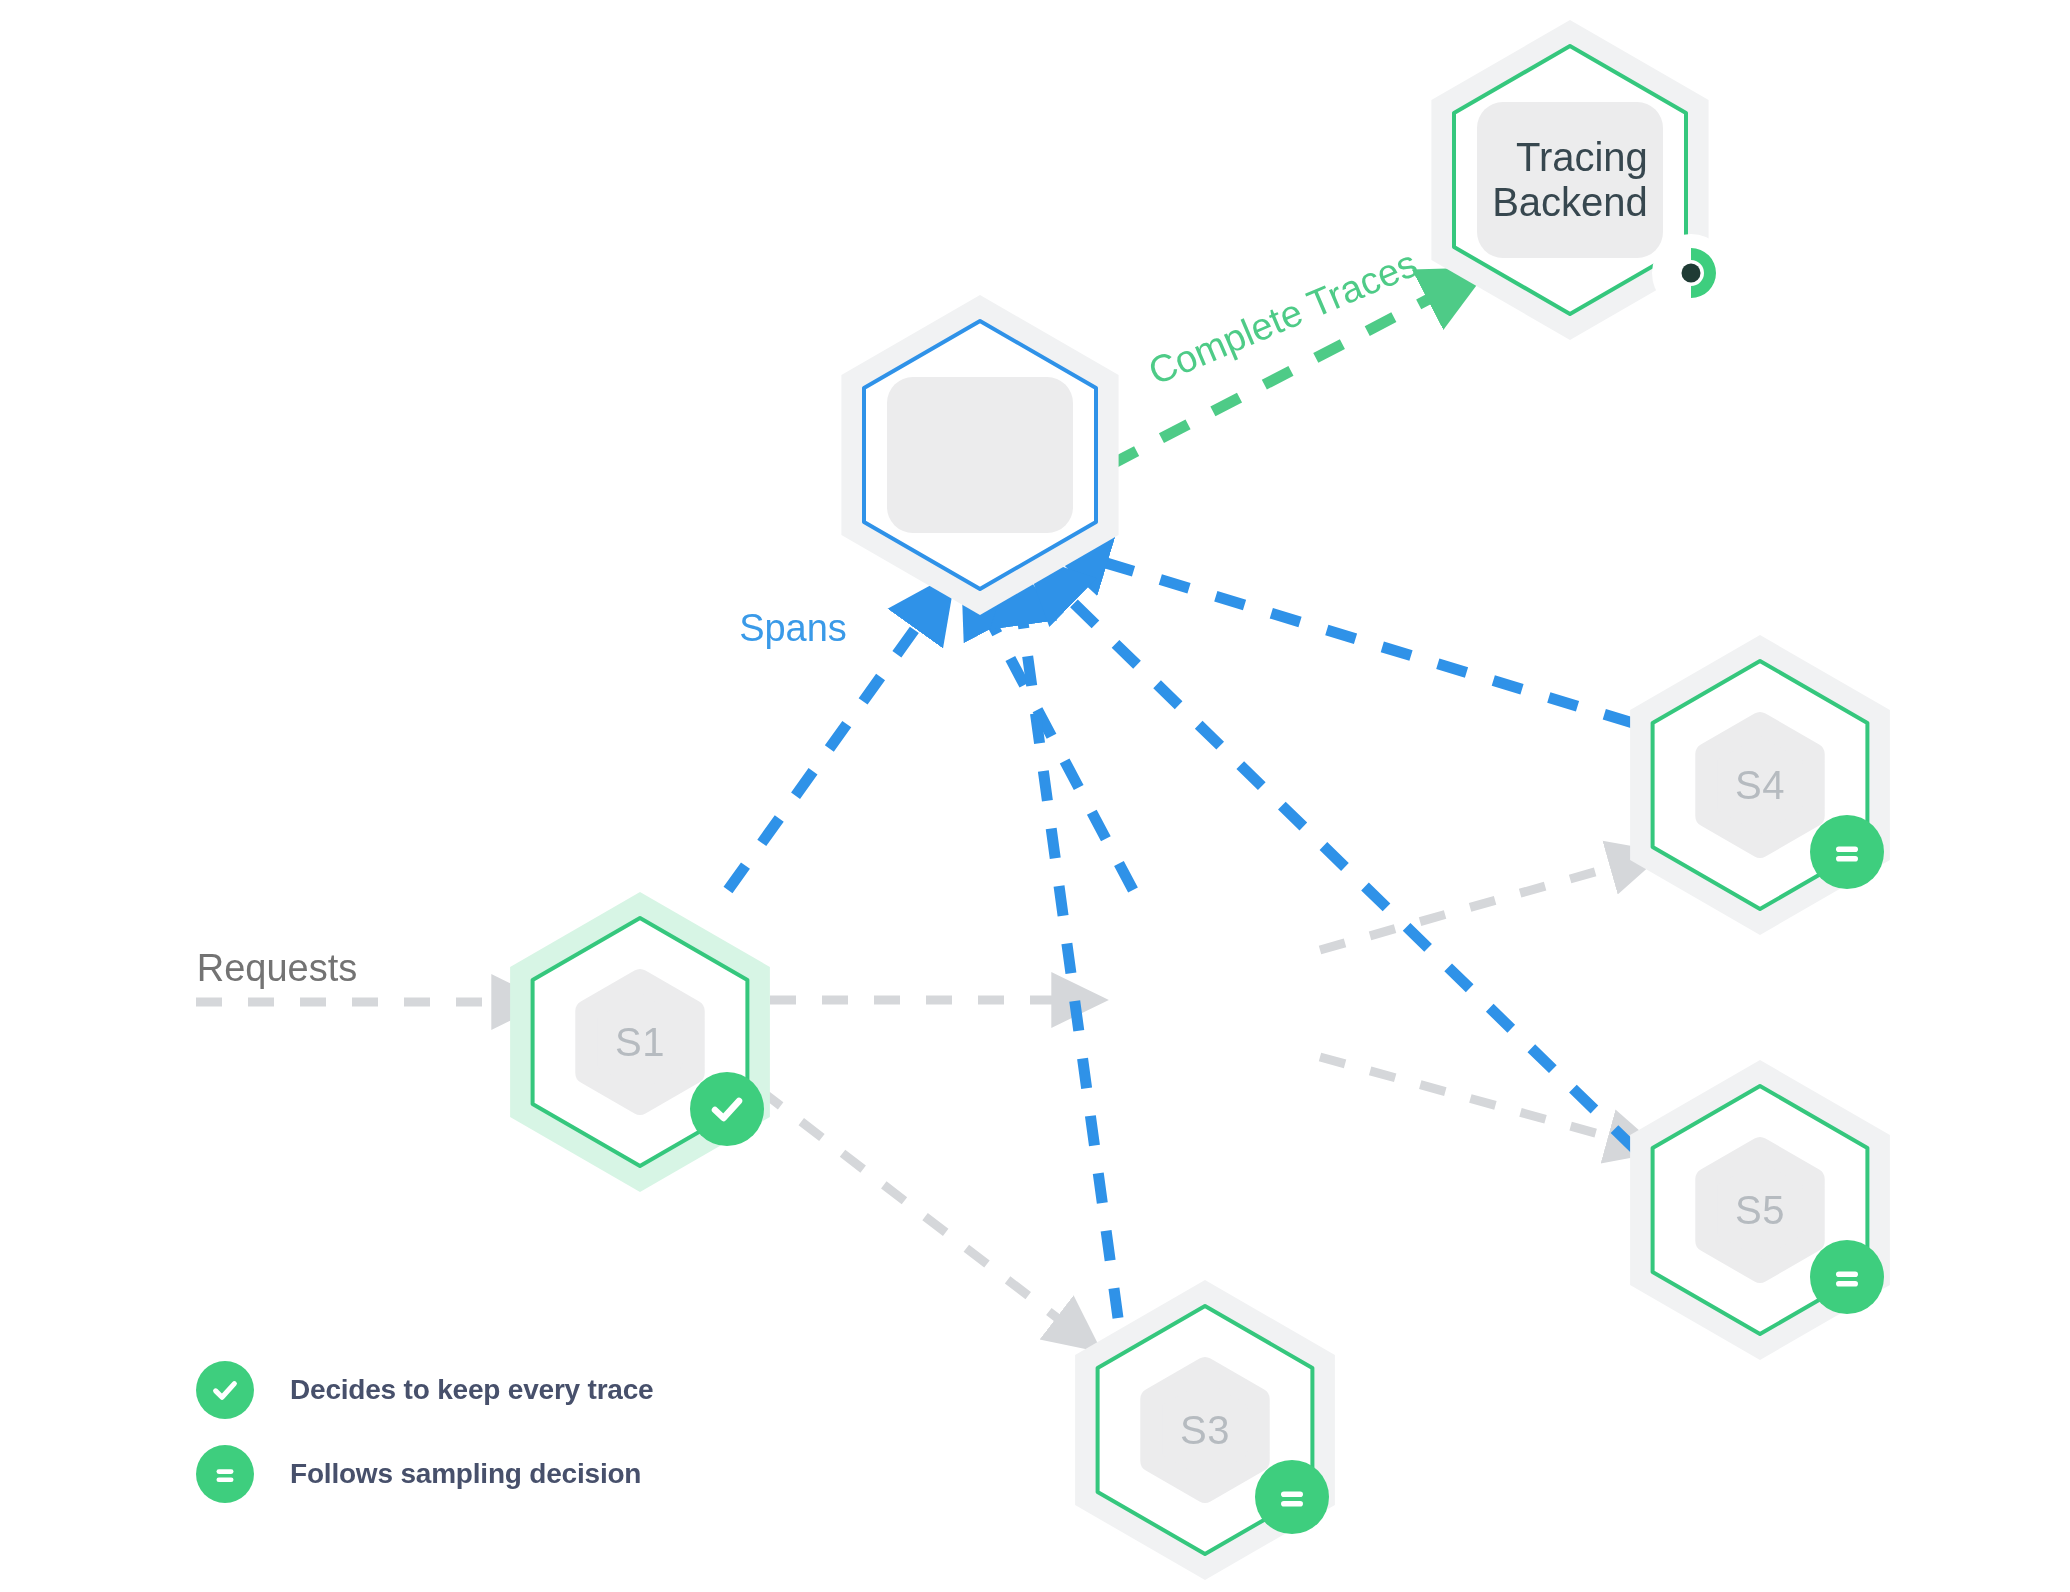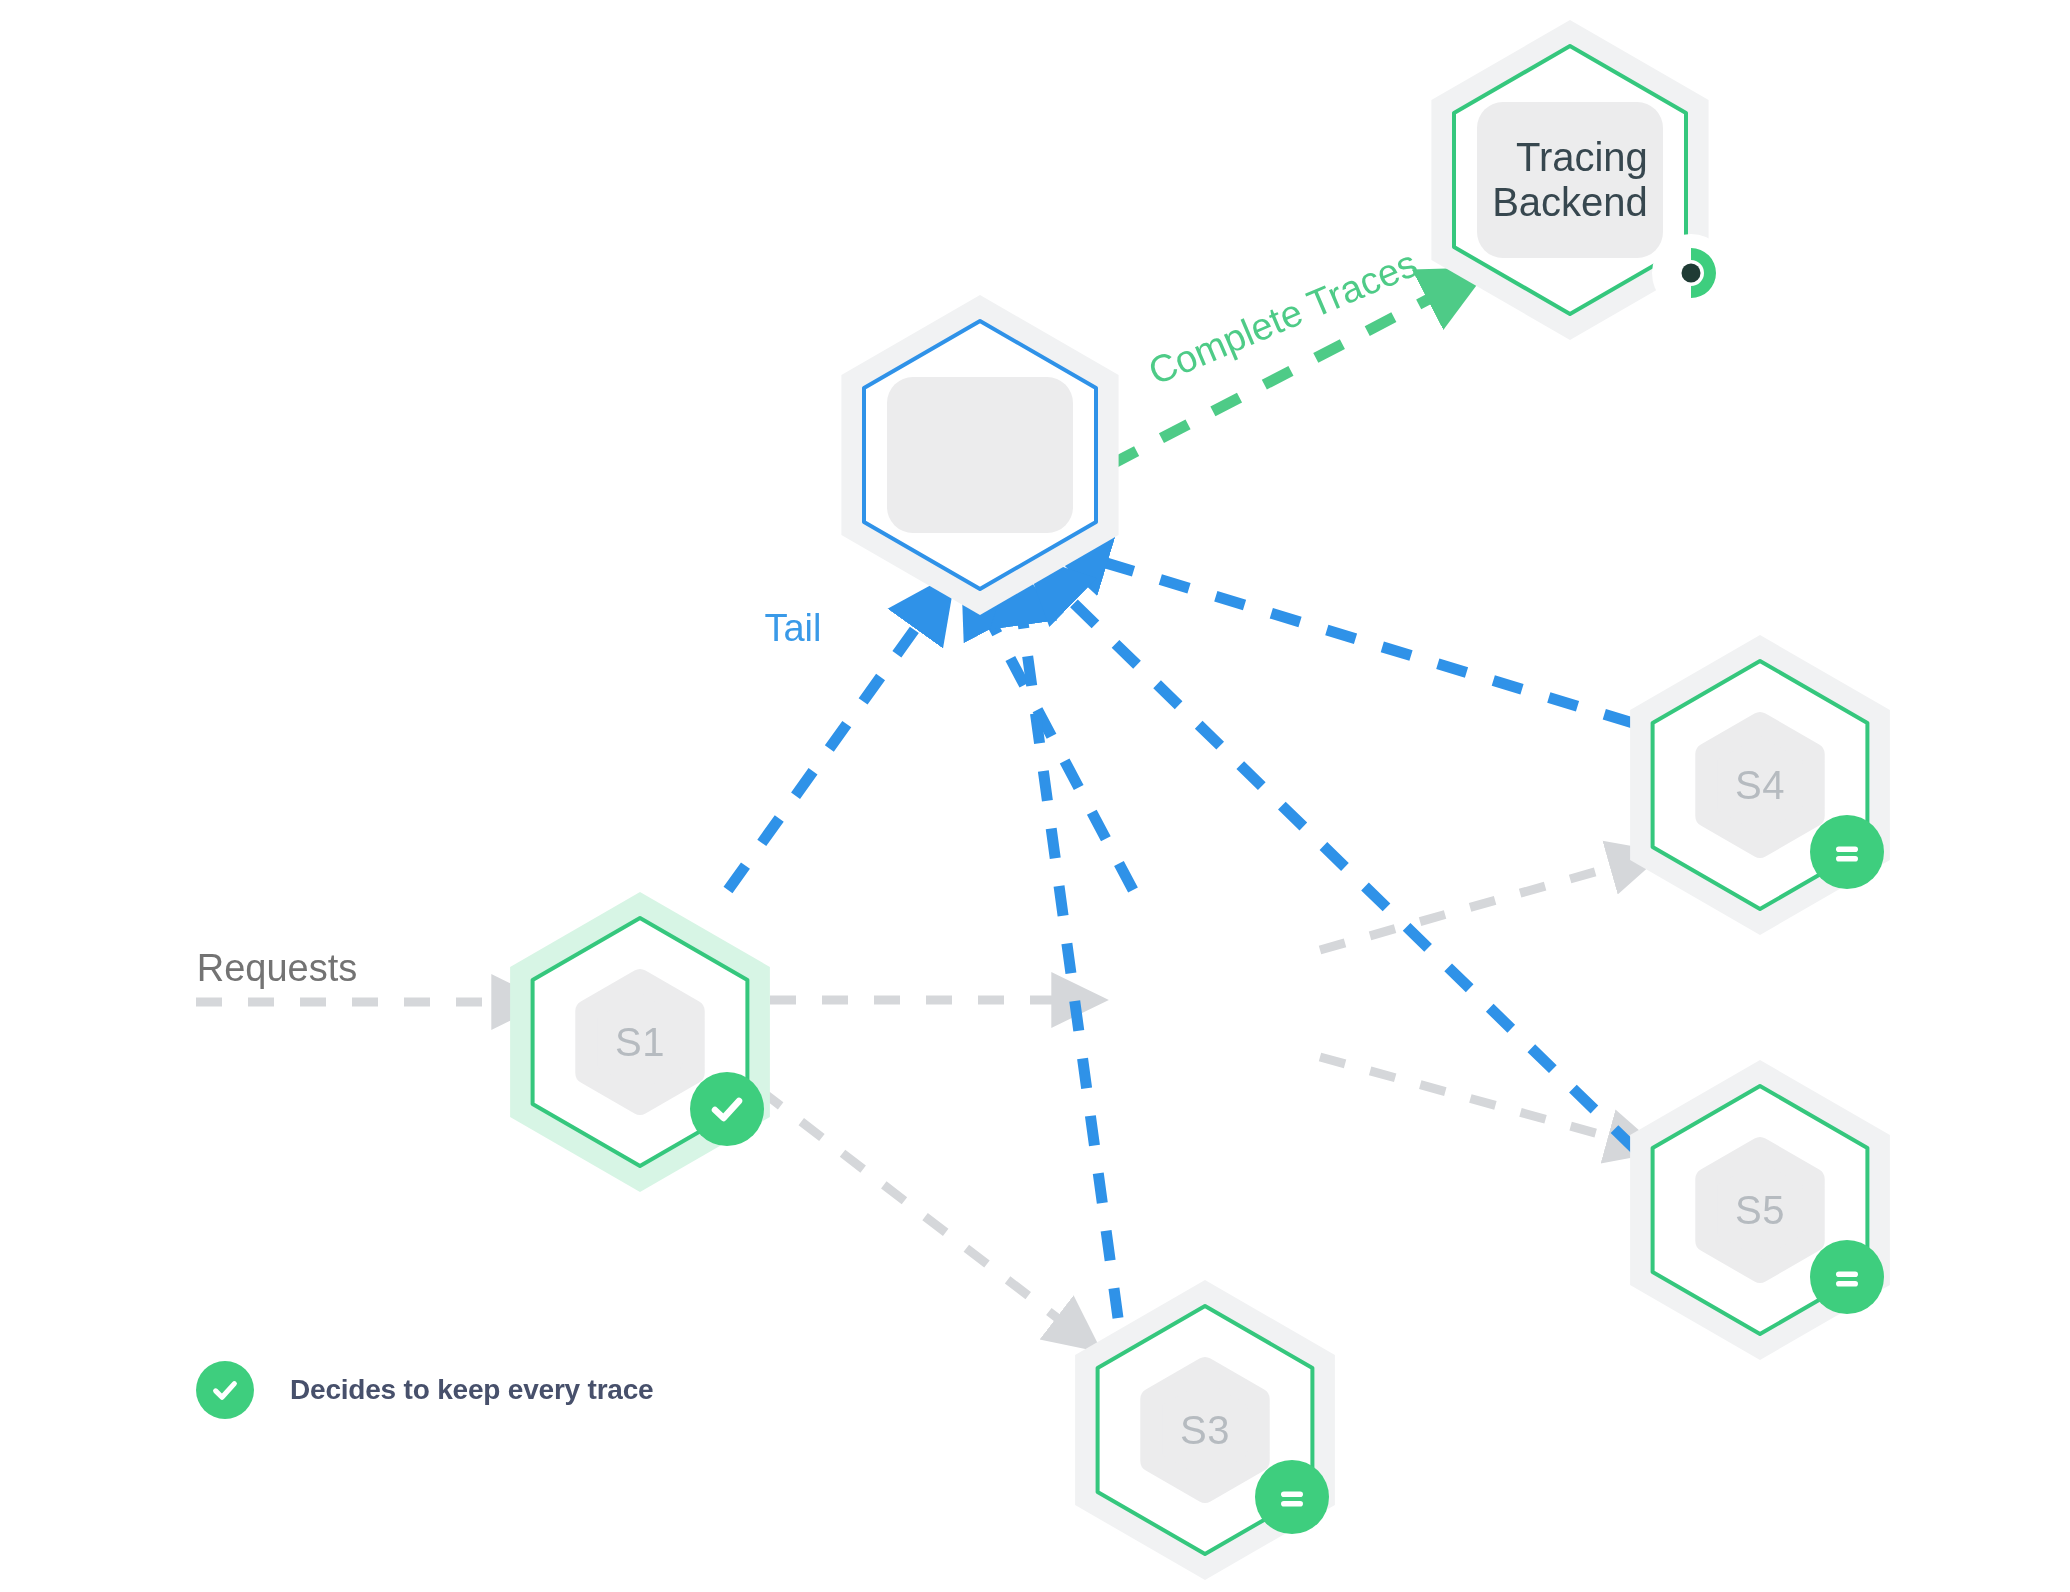--- a/index.html
+++ b/index.html
@@ -242,28 +242,37 @@
     <div class="badge" style="width:74px;height:74px;right:16px;bottom:46px;">
       <svg width="40" height="40" viewBox="0 0 40 40">
         <rect x="9" y="14.5" width="22" height="5.6" rx="2.8" fill="#ffffff"></rect>
         <rect x="9" y="24" width="22" height="5.6" rx="2.8" fill="#ffffff"></rect>
       </svg>
     </div>
   </div>
 
   <div class="flabel requests" style="left:277px; top:968px;">Requests</div>
 
-  <div class="flabel spans" style="left:793px; top:628px;">Tail</div>
+  <div class="flabel spans" style="left:793px; top:628px;">Spans</div>
 
   <div class="flabel traces" style="left:1283px; top:318px; transform:translate(-50%,-50%) rotate(-23deg);">Complete Traces</div>
 
   <div id="legend">
     <div class="legend-row">
       <span class="legend-icon">
         <svg width="34" height="34" viewBox="0 0 40 40">
           <path d="M9 21 L16.5 28.5 L31 12.5" fill="none" stroke="#ffffff" stroke-width="6" stroke-linecap="round" stroke-linejoin="round"></path>
         </svg>
       </span>
       <span class="legend-text">Decides to keep every trace</span>
     </div>
+    <div class="legend-row">
+      <span class="legend-icon">
+        <svg width="34" height="34" viewBox="0 0 40 40">
+          <rect x="10" y="14.5" width="20" height="5.4" rx="2.7" fill="#ffffff"></rect>
+          <rect x="10" y="24" width="20" height="5.4" rx="2.7" fill="#ffffff"></rect>
+        </svg>
+      </span>
+      <span class="legend-text">Follows sampling decision</span>
+    </div>
   </div>
 
 </div>
 
 </body></html>

